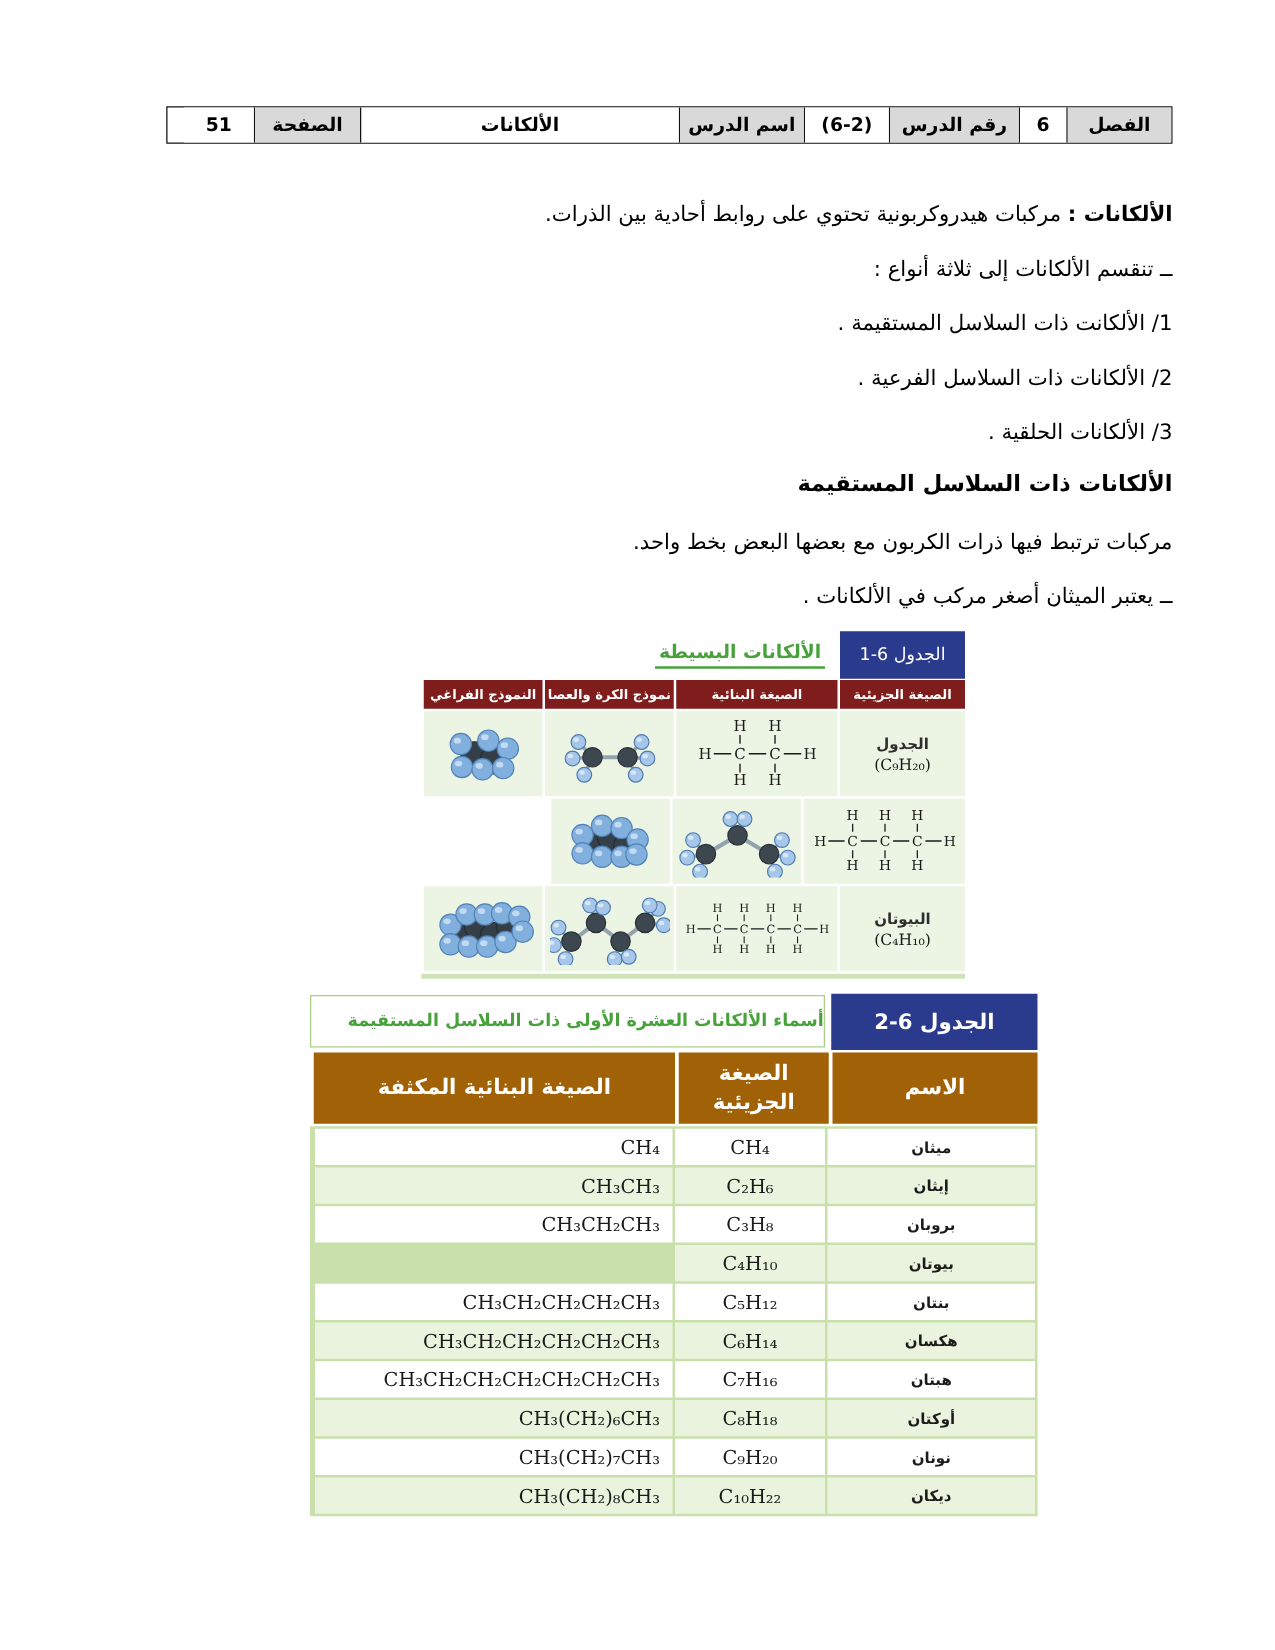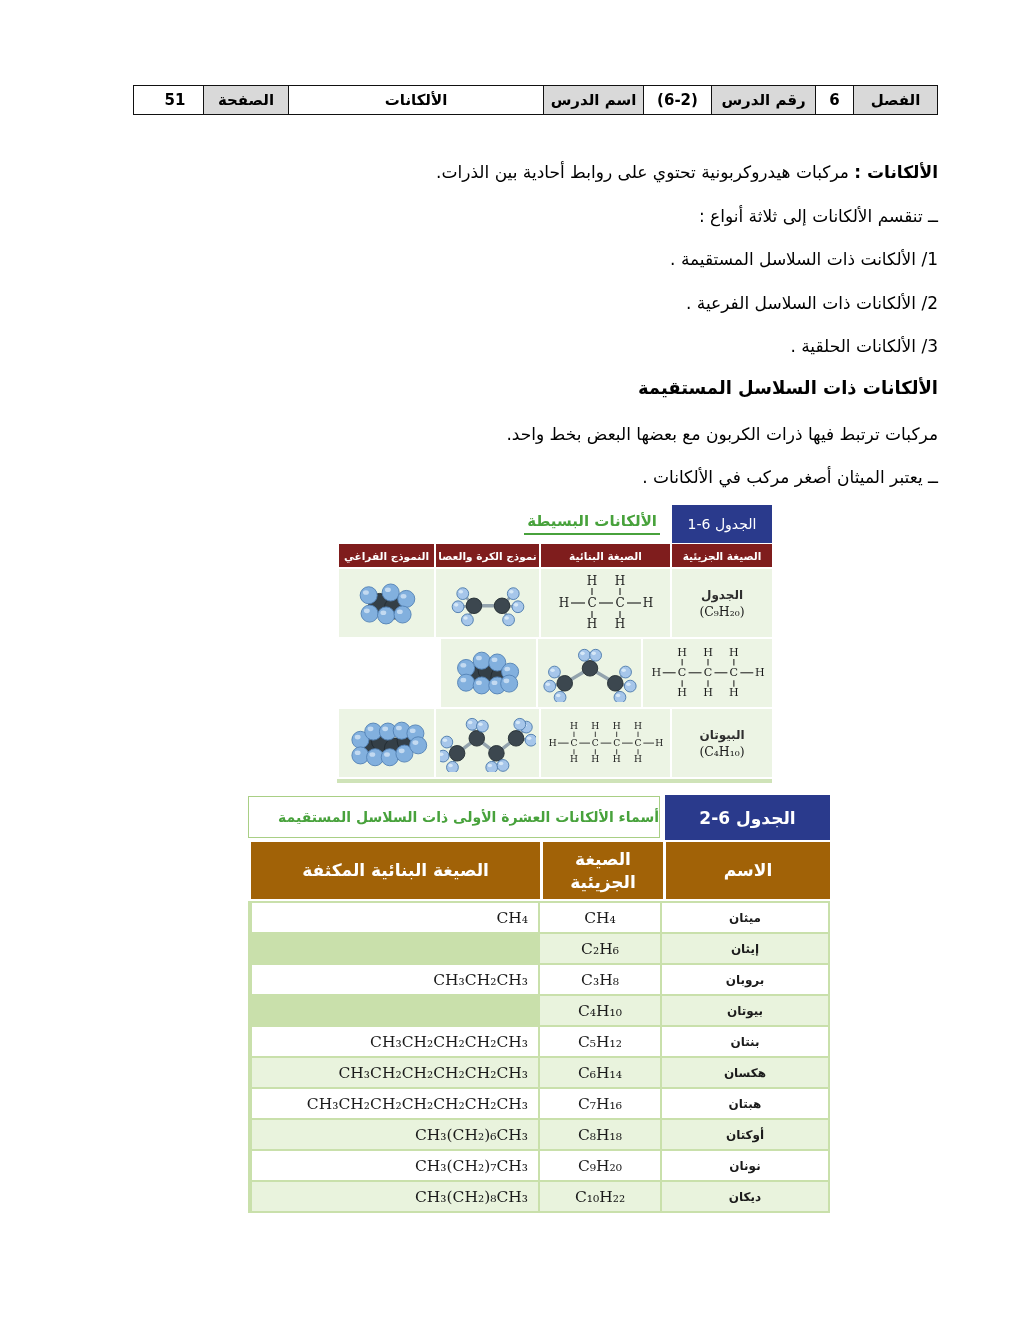--- a/index.html
+++ b/index.html
@@ -383,20 +383,21 @@
     </div>
     <div class="t2-body" id="t2-body">
         <div class="t2-row">
           <div class="t2c-name">ميثان</div>
           <div class="t2c-mol">CH₄</div>
           <div class="t2c-con">CH₄</div>
         </div>
         <div class="t2-row alt">
           <div class="t2c-name">إيثان</div>
           <div class="t2c-mol">C₂H₆</div>
+          <div class="t2c-con">CH₃CH₃</div>
         </div>
         <div class="t2-row">
           <div class="t2c-name">بروبان</div>
           <div class="t2c-mol">C₃H₈</div>
           <div class="t2c-con">CH₃CH₂CH₃</div>
         </div>
         <div class="t2-row alt">
           <div class="t2c-name">بيوتان</div>
           <div class="t2c-mol">C₄H₁₀</div>
         </div>

